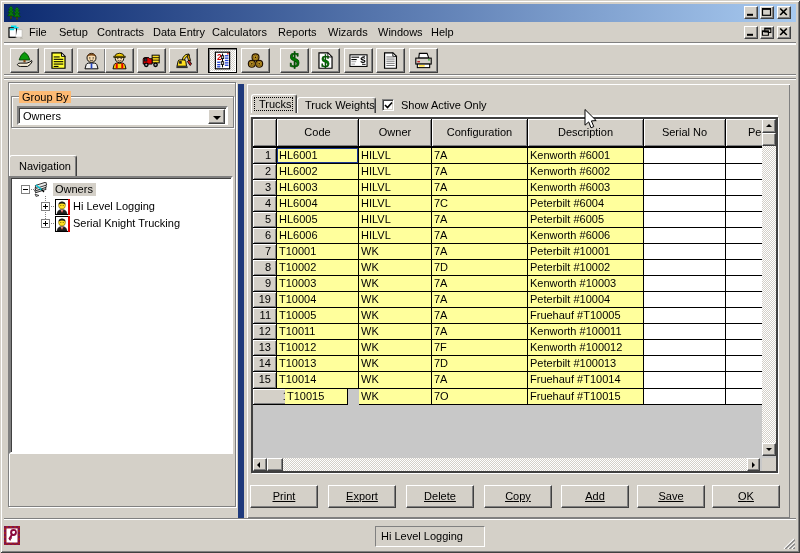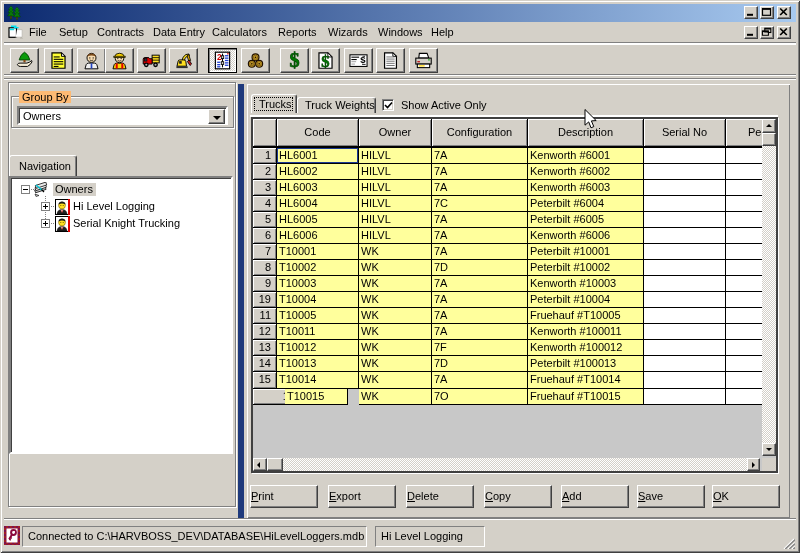--- a/index.html
+++ b/index.html
@@ -87,21 +87,21 @@
   border-top:1px solid #fff; border-left:1px solid #fff; border-right:1px solid #404040; border-bottom:1px solid #404040;
   box-shadow: inset -1px -1px 0 #808080; }
 .arr { position:absolute; width:0; height:0; border:3.5px solid transparent; }
 #vtrack { left:762px; top:119px; width:14px; height:337px; background-image:conic-gradient(#fff 0 25%, #d4d0c8 0 50%, #fff 0 75%, #d4d0c8 0); background-size:2px 2px; }
 #htrack { left:253px; top:458px; width:507px; height:13px; background-image:conic-gradient(#fff 0 25%, #d4d0c8 0 50%, #fff 0 75%, #d4d0c8 0); background-size:2px 2px; }
 #gridgray { left:253px; top:404.6px; width:509px; height:53.4px; background:#c8c8c8; }
 #gridgray2 { left:253px; top:456px; width:509px; height:2px; background:#c8c8c8; }
 
 .pbtn { position:absolute; top:485px; width:68px; height:23px; background:#D4D0C8;
   border-top:1px solid #fff; border-left:1px solid #fff; border-right:1px solid #404040; border-bottom:1px solid #404040;
-  box-shadow: inset -1px -1px 0 #808080; line-height:21px; }
+  box-shadow: inset -1px -1px 0 #808080; text-align:center; line-height:21px;text-decoration:underline; }
 
 #statusbar { left:4px; top:522px; width:792px; height:27px; background:#D4D0C8; }
 .spanel { position:absolute; top:4px; height:21px; border:1px solid; border-color:#808080 #fff #fff #808080; }
 .spanel span { position:absolute; left:5px; top:3px; white-space:nowrap; }
 #sicon { position:absolute; left:0px; top:4px; }
 #grip { position:absolute; left:778px; top:16px; width:13px; height:11px; }
 #cursor { left:584px; top:108.5px; z-index:99; }
 u { text-decoration:underline; text-underline-offset:1px; }
 </style></head>
 <body>
@@ -584,23 +584,20 @@
         <rect width="16" height="19" fill="url(#chk)"></rect>
         <rect x="2.5" y="2.5" width="11" height="14" fill="#fff"></rect>
         <g stroke="#8b0a3c" fill="none">
           <circle cx="9.5" cy="6.5" r="2.4" stroke-width="2"></circle>
           <line x1="8" y1="8.6" x2="5.2" y2="13.2" stroke-width="2"></line>
           <line x1="5.9" y1="11.2" x2="7.8" y2="12.3" stroke-width="1.5"></line>
           <line x1="5.2" y1="13.2" x2="6.8" y2="14.1" stroke-width="1.5"></line>
         </g>
         <circle cx="10.1" cy="5.9" r="0.9" fill="#fff"></circle>
       </svg></div>
-  <div class="spanel" style="left:18px;width:345px">
-      <span>Connected to C:\HARVBOSS_DEV\DATABASE\HiLevelLoggers.mdb</span>
-    </div>
   <div class="spanel" style="left:371px;width:110px">
       <span>Hi Level Logging</span>
     </div>
   <div id="grip"><svg width="13" height="11" viewBox="0 0 13 11">
         <g stroke-width="1.3">
           <line x1="2" y1="11" x2="12" y2="1" stroke="#fff"></line>
           <line x1="3.3" y1="11" x2="13" y2="1.6" stroke="#808080"></line>
           <line x1="6" y1="11" x2="12.8" y2="4.6" stroke="#fff"></line>
           <line x1="7.3" y1="11" x2="13" y2="5.6" stroke="#808080"></line>
           <line x1="10" y1="11" x2="12.8" y2="8.6" stroke="#fff"></line>

